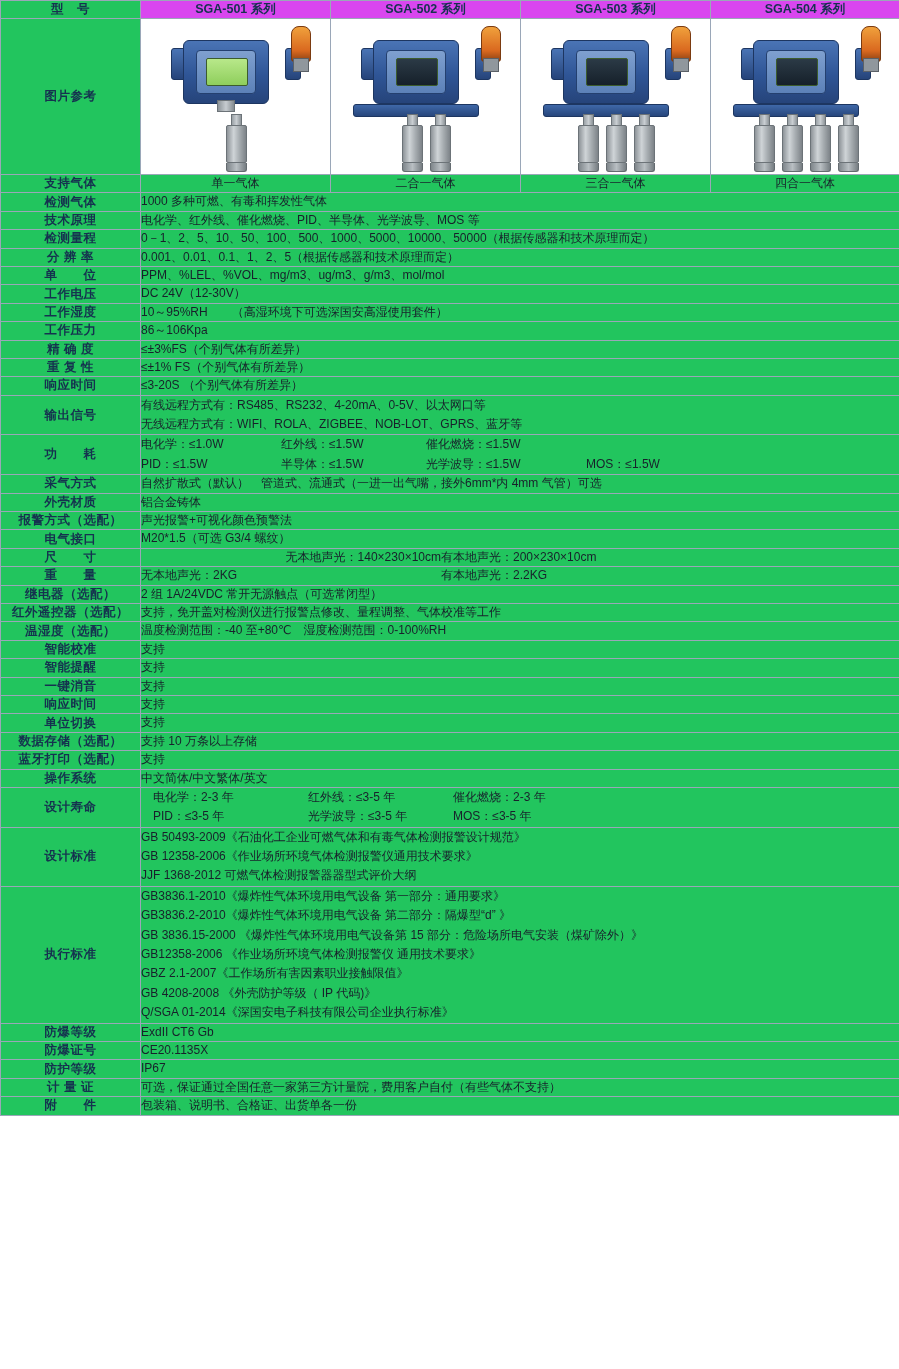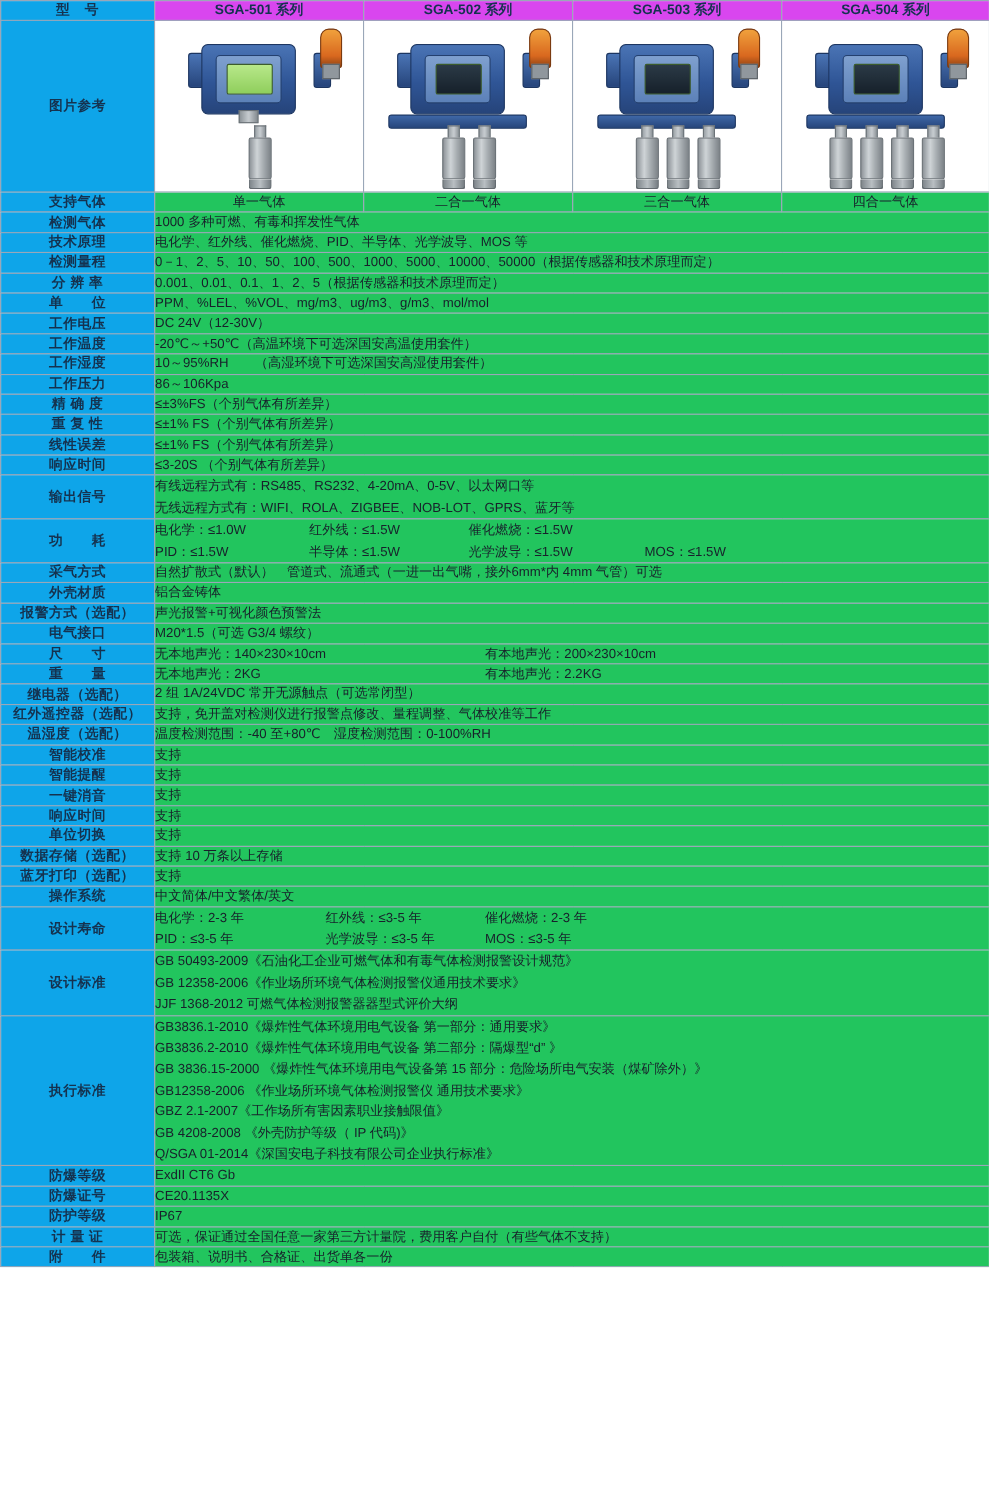--- a/index.html
+++ b/index.html
@@ -17,21 +17,21 @@
     border-collapse: collapse;
     width: 899px;
     table-layout: fixed;
   }
   table.spec td {
     border: 1px solid #9aa7b8;
     padding: 0;
     vertical-align: middle;
   }
   .label-cell {
-    background: #0ea5e9;
+    background: #22c55e;
     text-align: center;
     font-weight: bold;
     font-size: 12.5px;
     color: #15324f;
     padding: 4px 2px;
     letter-spacing: 0.5px;
   }
   .val-cell {
     background: #22c55e;
     padding: 5px 8px;
@@ -63,26 +63,26 @@
     display: flex;
     flex-wrap: wrap;
   }
   .cols2 > span {
     display: inline-block;
   }
   .pwr-row span:nth-child(1) { width: 140px; }
   .pwr-row span:nth-child(2) { width: 145px; }
   .pwr-row span:nth-child(3) { width: 160px; }
   .pwr-row span:nth-child(4) { width: 150px; }
-  .life-row span:nth-child(1) { width: 155px; }
+  .life-row span:nth-child(1) { width: 155px; padding-left: 12px; }
   .life-row span:nth-child(2) { width: 145px; }
   .life-row span:nth-child(3) { width: 160px; }
   .life-row span:nth-child(4) { width: 150px; }
   .dim-row span:nth-child(1) { width: 300px; }
-  .size-row span:nth-child(1) { width: 300px; }
+  .size-row span:nth-child(1) { width: 300px; text-align: right; }
 
   
   .device {
     position: relative;
     width: 190px;
     height: 150px;
     margin: 0 auto;
   }
   .dev-body {
     position: absolute;
@@ -364,41 +364,33 @@
     </tr>
     <tr>
       <td class="label-cell">单　　位</td>
       <td class="val-cell" colspan="4">PPM、%LEL、%VOL、mg/m3、ug/m3、g/m3、mol/mol</td>
     </tr>
     <tr>
       <td class="label-cell">工作电压</td>
       <td class="val-cell" colspan="4">DC 24V（12-30V）</td>
     </tr>
     <tr>
-      <td class="label-cell">工作温度</td>
-      <td class="val-cell" colspan="4">-20℃～+50℃（高温环境下可选深国安高温使用套件）</td>
-    </tr>
-    <tr>
       <td class="label-cell">工作湿度</td>
       <td class="val-cell" colspan="4">10～95%RH　　（高湿环境下可选深国安高湿使用套件）</td>
     </tr>
     <tr>
       <td class="label-cell">工作压力</td>
       <td class="val-cell" colspan="4">86～106Kpa</td>
     </tr>
     <tr>
       <td class="label-cell">精  确  度</td>
       <td class="val-cell" colspan="4">≤±3%FS（个别气体有所差异）</td>
     </tr>
     <tr>
       <td class="label-cell">重  复  性</td>
-      <td class="val-cell" colspan="4">≤±1% FS（个别气体有所差异）</td>
-    </tr>
-    <tr>
-      <td class="label-cell">线性误差</td>
       <td class="val-cell" colspan="4">≤±1% FS（个别气体有所差异）</td>
     </tr>
     <tr>
       <td class="label-cell">响应时间</td>
       <td class="val-cell" colspan="4">≤3-20S （个别气体有所差异）</td>
     </tr>
 
     <tr>
       <td class="label-cell">输出信号</td>
       <td class="val-cell multiline" colspan="4">

